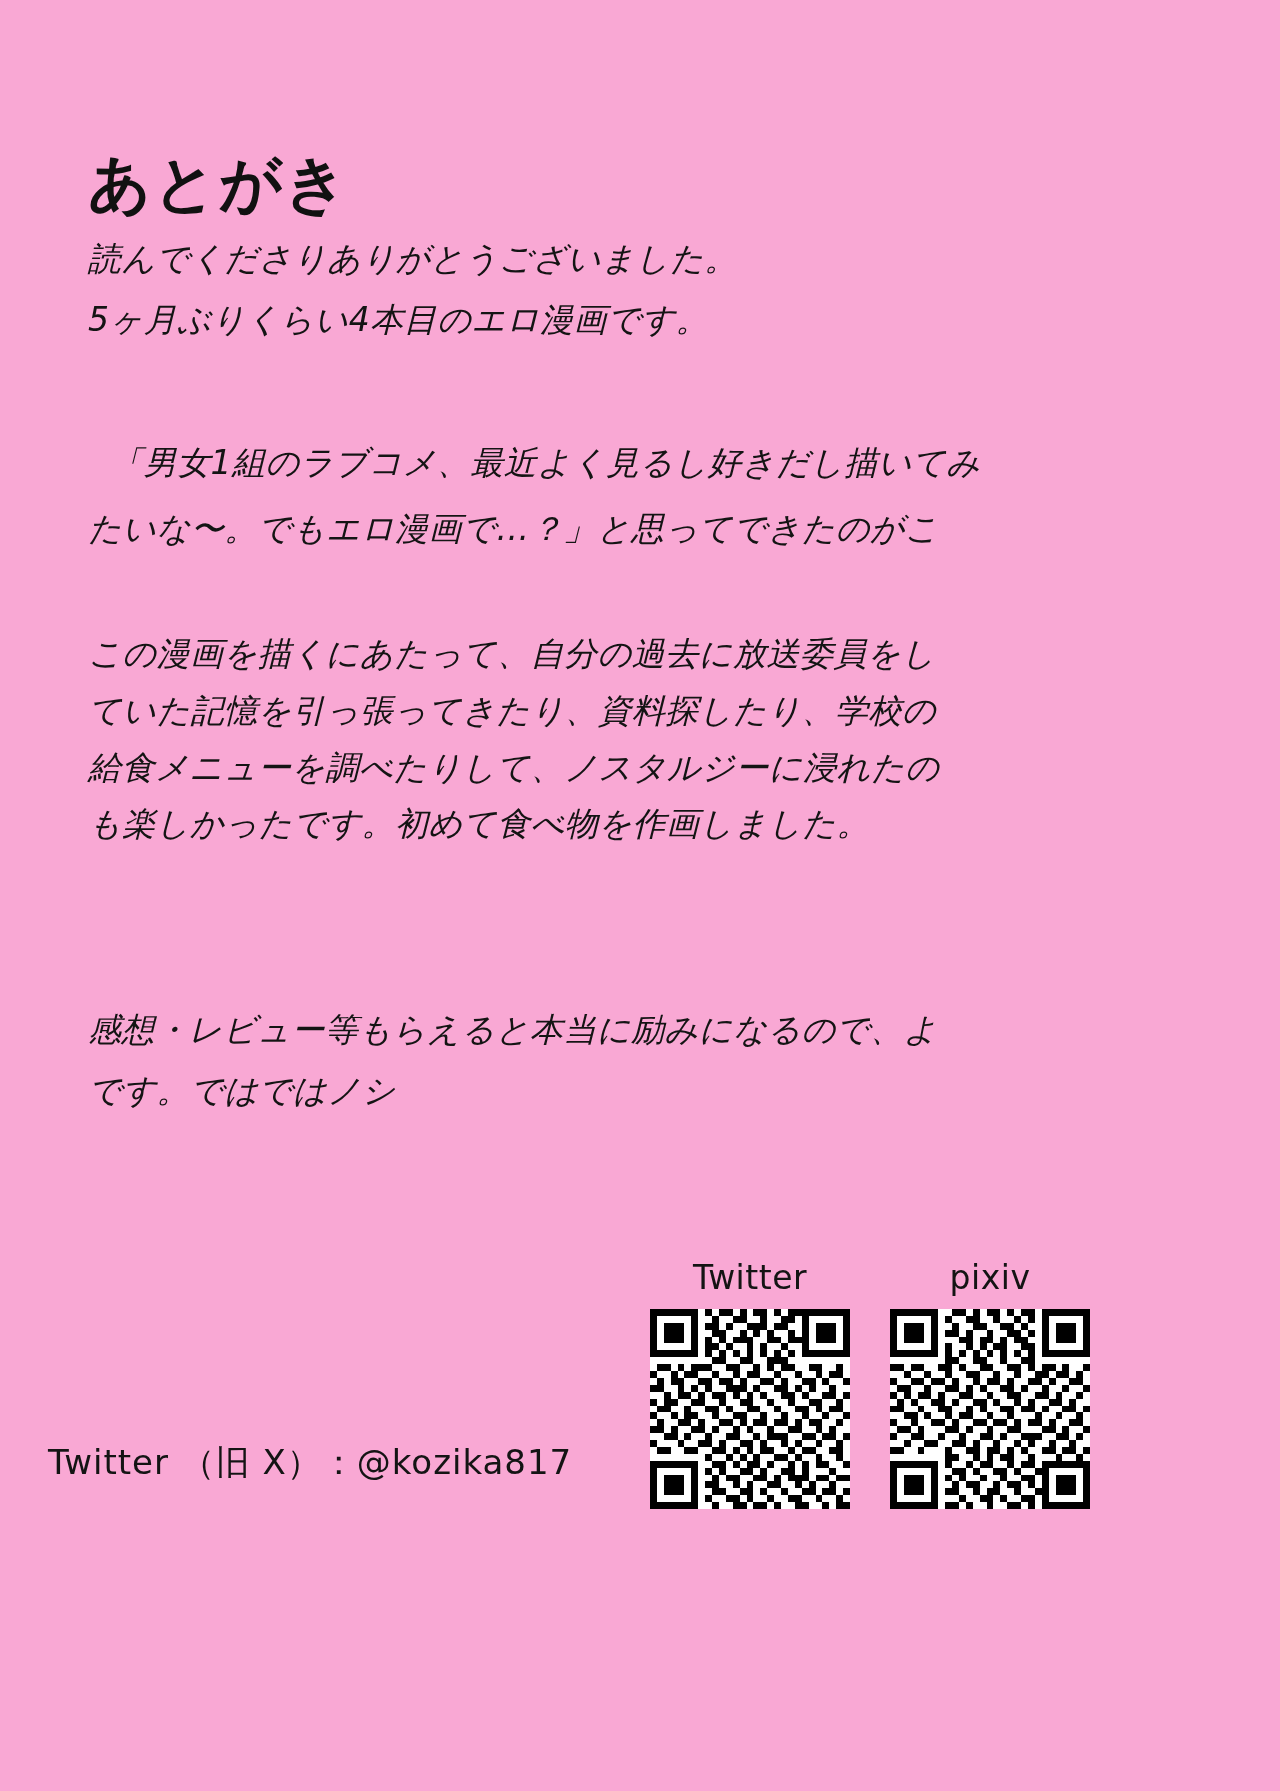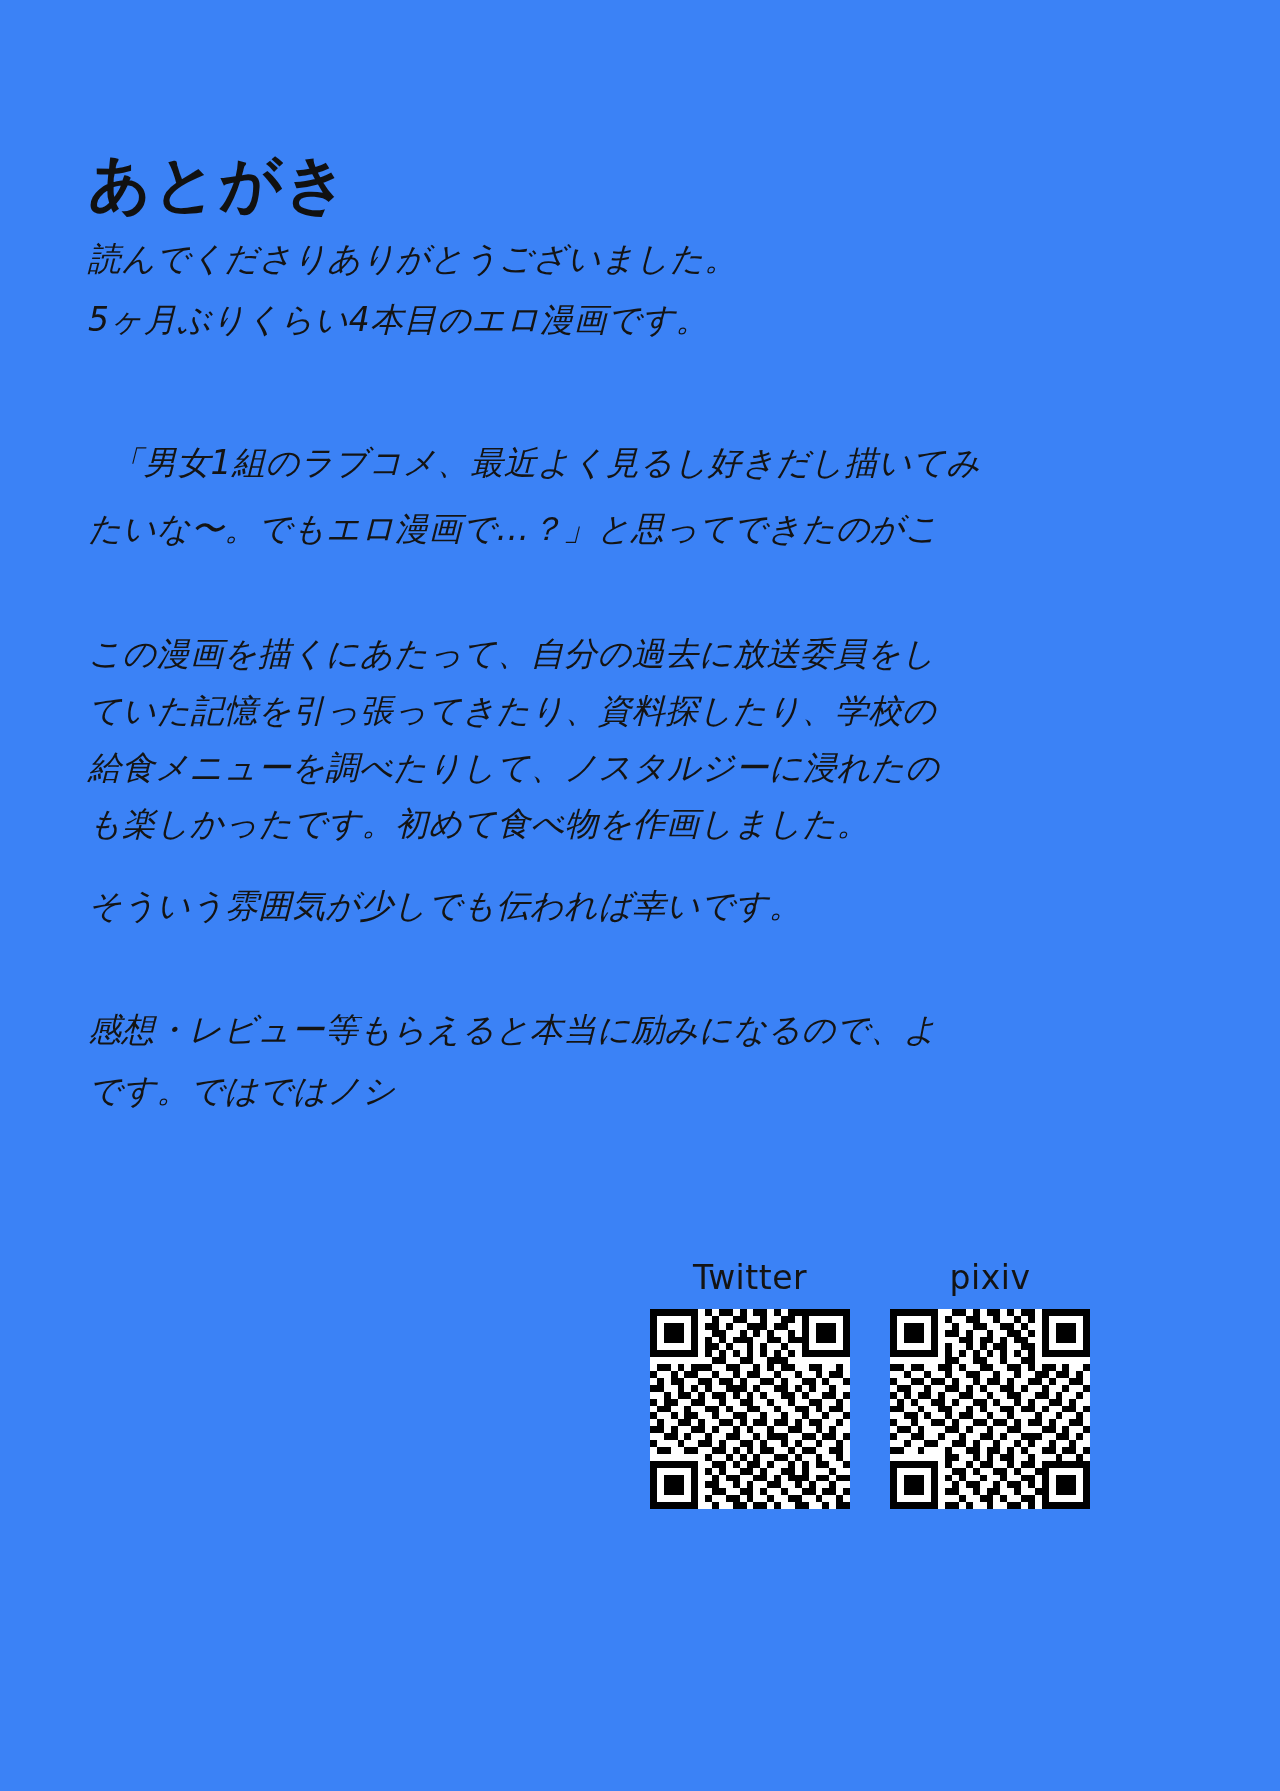--- a/index.html
+++ b/index.html
@@ -11,21 +11,21 @@
     width: 1280px;
     height: 1791px;
     position: relative;
     font-family: "DejaVu Sans", "Liberation Sans", sans-serif;
     color: #1a1a1a;
     overflow: hidden;
   }
   .page {
     position: absolute;
     inset: 0;
-    background: #3b82f6;
+    background: #f9a8d4;
   }
   .afterword-title {
     position: absolute;
     left: 88px;
     top: 108px;
     font-size: 62px;
     font-weight: 700;
     letter-spacing: 2px;
     line-height: 1.1;
     color: #111111;
@@ -117,29 +117,27 @@
     <p>たいな〜。でもエロ漫画で…？」と思ってできたのがこ</p>
   </div>
 
   <div class="block" id="para-making">
     <p>この漫画を描くにあたって、自分の過去に放送委員をし</p>
     <p>ていた記憶を引っ張ってきたり、資料探したり、学校の</p>
     <p>給食メニューを調べたりして、ノスタルジーに浸れたの</p>
     <p>も楽しかったです。初めて食べ物を作画しました。</p>
   </div>
 
-  <div class="block" id="para-mood">
-    <p>そういう雰囲気が少しでも伝われば幸いです。</p>
-  </div>
 
   <div class="block" id="para-thanks">
     <p>感想・レビュー等もらえると本当に励みになるので、よ</p>
     <p>です。ではではノシ</p>
   </div>
 
+  <div class="twitter-handle">Twitter （旧 X）：@kozika817</div>
 
   <div class="qr-area">
 
     <div class="qr-col left">
       <div class="qr-label">Twitter</div>
       <div class="qr-code">
         <svg width="200" height="200" viewBox="0 0 29 29" shape-rendering="crispEdges">
           <rect width="29" height="29" fill="#ffffff"></rect>
           <g fill="#000000">
             <rect x="0" y="0" width="7" height="1"></rect>

